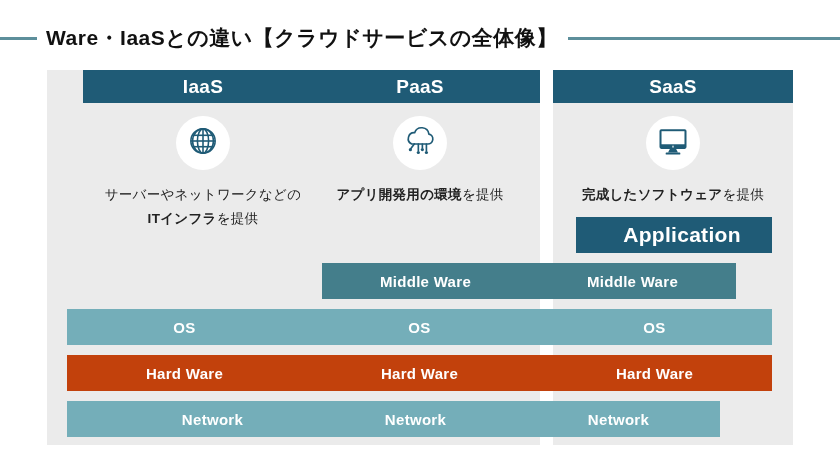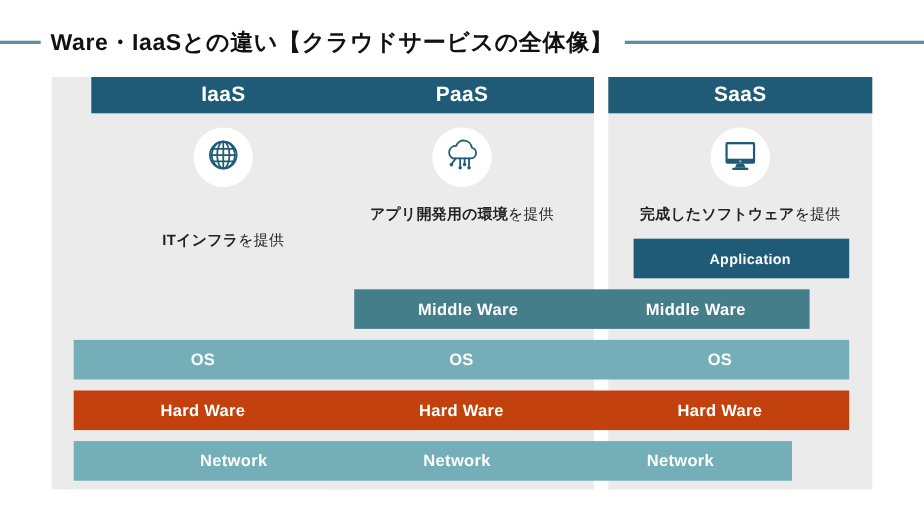--- a/index.html
+++ b/index.html
@@ -28,21 +28,21 @@
   .desc {
     margin:13px 6px 0; text-align:center; font-size:13.5px; color:#222222;
     line-height:24px; letter-spacing:0.3px;
   }
   .desc b { font-weight:bold; }
 
   
   .bar { position:absolute; height:36px; display:flex; color:#ffffff; font-weight:bold; }
   .bar .cell { flex:1 1 0; display:flex; align-items:center; justify-content:center; font-size:15px; letter-spacing:0.3px; }
   .bar-application { left:576px; top:217px; width:196px; background:#1f5b76; }
-  .bar-application .cell { font-size:13px;margin-left:16px; }
+  .bar-application .cell { font-size:21px;margin-left:16px; }
   .bar-middleware  { left:322px; top:263px; width:414px; background:#447e8b; }
   .bar-os          { left:67px;  top:309px; width:705px; background:#74aeb9; }
   .bar-hardware    { left:67px;  top:355px; width:705px; background:#c2410c; }
   .bar-network     { left:67px;  top:401px; width:609px; background:#74aeb9;padding-left:44px; }
 </style>
 </head>
 <body>
 
 <div class="canvas">
 
@@ -62,21 +62,21 @@
             <ellipse cx="14" cy="14" rx="4.6" ry="10"></ellipse>
             <ellipse cx="14" cy="14" rx="8.6" ry="10"></ellipse>
             <line x1="14" y1="4" x2="14" y2="24"></line>
             <line x1="4" y1="14" x2="24" y2="14"></line>
             <line x1="5.4" y1="9.3" x2="22.6" y2="9.3"></line>
             <line x1="5.4" y1="18.7" x2="22.6" y2="18.7"></line>
           </g>
         </svg>
       </span>
     </div>
-    <p class="desc"><br>
+    <p class="desc"><span>サーバーやネットワークなどの</span><br>
       <b>ITインフラ</b><span>を提供</span></p>
   </div>
 
   <div class="col col-paas">
     <div class="col-header">PaaS</div>
     <div class="icon-circle">
       <span>
         <svg width="38" height="36" viewBox="0 0 32 30">
           <g fill="none" stroke="#1f5b76" stroke-width="1.4" stroke-linecap="round" stroke-linejoin="round">
             <path d="M9 17.5 h13.5 a4.2 4.2 0 0 0 1 -8.3 a6.2 6.2 0 0 0 -12 -1.2 a5 5 0 0 0 -2.5 9.5 z"></path>

